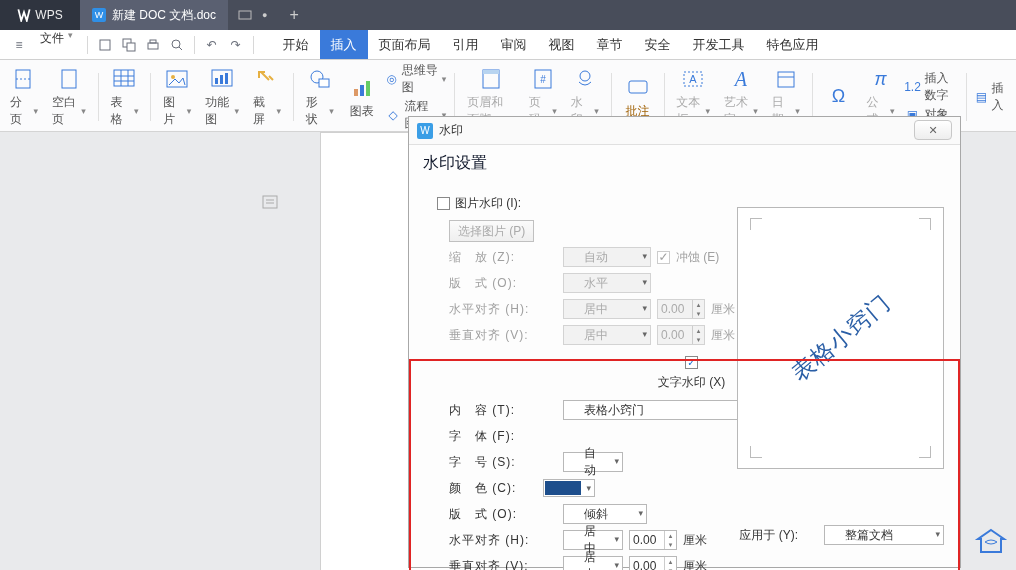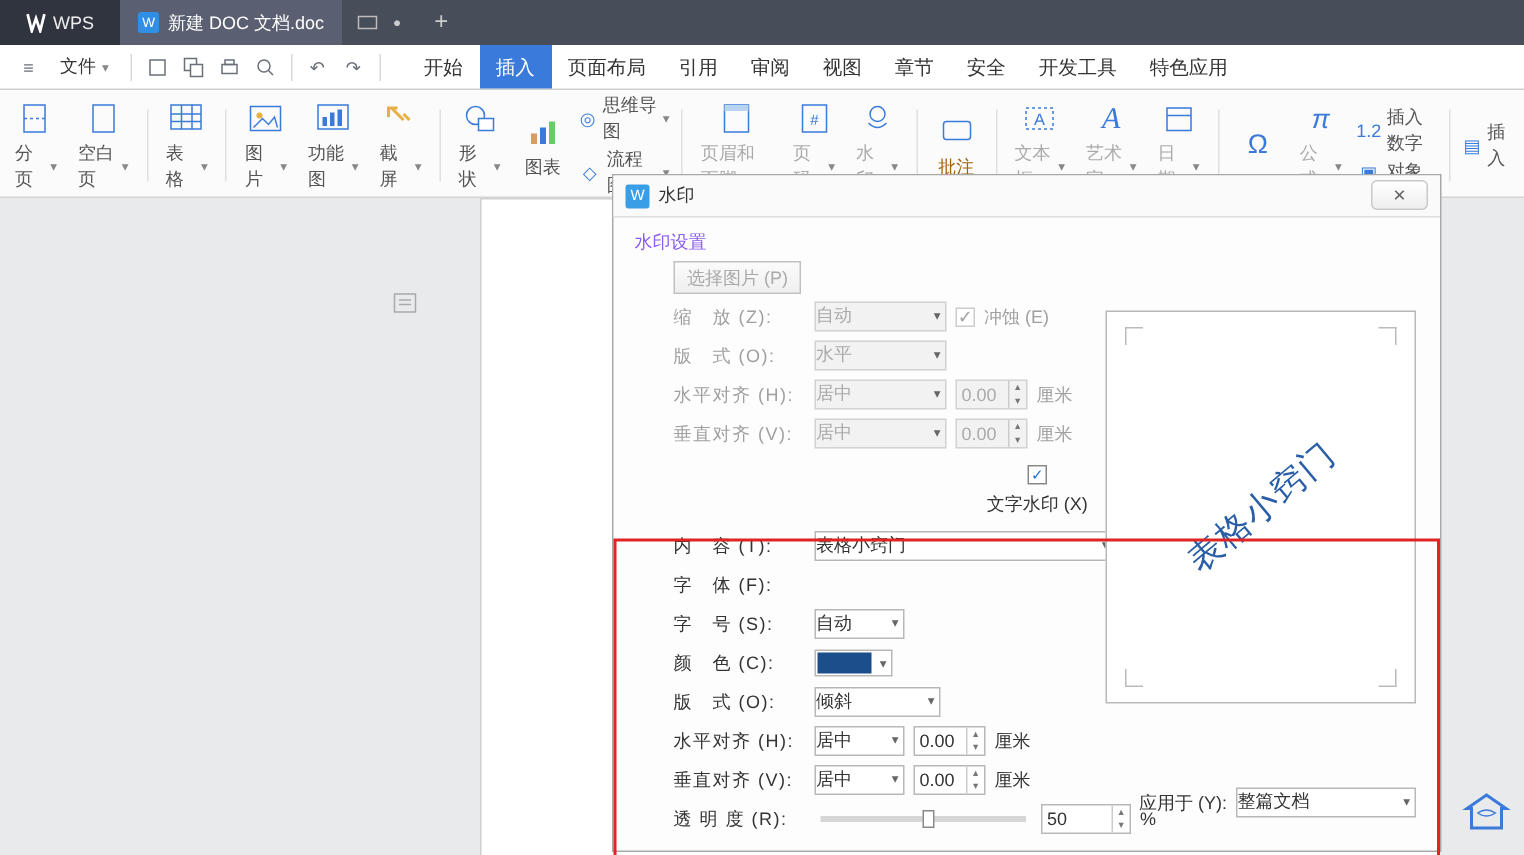--- a/index.html
+++ b/index.html
@@ -8,21 +8,21 @@
   
   .titlebar { height: 30px; background: #484d5a; display: flex; align-items: stretch; }
   .wps-logo { width: 80px; background: #2f343f; color: #eee; display:flex; align-items:center; justify-content:center; font-size: 12px; gap:4px;}
   .doc-tab { background: #5a6071; color: #fff; display:flex; align-items:center; padding: 0 12px; gap:6px; position:relative;}
   .doc-tab .tab-icon{width:14px;height:14px;background:#2f8fe6;border-radius:2px;display:flex;align-items:center;justify-content:center;color:#fff;font-size:9px;}
   .tab-util{display:flex;align-items:center;padding:0 10px;gap:10px;color:#ccc;}
   .new-tab{display:flex;align-items:center;padding:0 12px;color:#ccc;font-size:16px;}
 
   
   .menubar { height: 30px; background: #fff; display:flex; align-items:center; padding:0 8px; gap:2px; border-bottom:1px solid #d0d0d0;}
-  .file-btn { display:flex; align-items:center; gap:4px; padding:0 8px; height:100%; }
+  .file-btn { display:flex; gap:4px; padding:0 8px; height:100%; }
   .vsep { width:1px; height:18px; background:#d8d8d8; margin:0 4px;}
   .qat-icon { width:22px; height:22px; display:flex; align-items:center; justify-content:center; color:#6a6f7a;}
   .tabs { display:flex; margin-left:12px; height:100%; align-items:stretch;}
   .tab { padding:0 11px; display:flex; align-items:center; color:#333; font-size:13px; cursor:default;}
   .tab.active { background:#3a7ada; color:#fff; position:relative;}
   .tab.active::after{content:'';position:absolute;left:50%;bottom:-6px;transform:translateX(-50%);border:6px solid transparent;border-top-color:#3a7ada;}
 
   
   .ribbon { height: 72px; background:#fbfbfc; border-bottom:1px solid #d4d4d4; display:flex; align-items:center; padding:2px 6px 0 6px; gap:6px;}
   .rgroup { display:flex; flex-direction:column; align-items:center; justify-content:center; gap:1px; padding:0 4px;}
@@ -38,29 +38,29 @@
   .docarea{position:absolute;top:132px;left:0;right:0;bottom:0;background:#e9eaec;}
   .page{position:absolute;left:320px;top:0;width:640px;height:500px;background:#fff;border:1px solid #d0d0d0;}
   .sidebar-ic{position:absolute;left:260px;top:60px;width:20px;height:20px;display:flex;align-items:center;justify-content:center;color:#999;}
 
   
   .dialog{position:absolute;left:408px;top:116px;width:553px;height:452px;background:#fdfdfd;border:1px solid #a8a8a8;}
   .dlg-title{height:28px;background:#fafafa;border-bottom:1px solid #e0e0e0;display:flex;align-items:center;padding:0 8px;gap:6px;}
   .dlg-title .ic{width:16px;height:16px;background:#3a9ee6;border-radius:2px;display:flex;align-items:center;justify-content:center;color:#fff;font-size:10px;}
   .dlg-close{position:absolute;right:8px;top:3px;width:38px;height:20px;border:1px solid #c8c8c8;border-radius:4px;display:flex;align-items:center;justify-content:center;color:#666;font-size:11px;background:linear-gradient(#fff,#eee);}
   .dlg-body{padding:8px 14px 0 14px;position:relative;height:calc(100% - 28px);}
-  .group-title{font-size:12px;color:#8b5cf6;margin-bottom:4px;}
+  .group-title{font-size:16px;color:#0f172a;margin-bottom:21px;}
   .indent{padding-left:14px;}
   .chk-row{display:flex;align-items:center;gap:5px;margin:4px 0 8px 0;}
   .chk{width:13px;height:13px;border:1px solid #888;background:#fff;display:inline-flex;align-items:center;justify-content:center;}
   .chk.checked::after{content:'✓';font-size:10px;color:#1a6fd1;}
   .disabled{color:#a0a0a0;}
   .field-row{display:flex;align-items:center;margin:4px 0;height:22px;gap:6px;}
   .field-row .flabel{width:88px;letter-spacing:1px;}
-  .select{height:20px;border:1px solid #b8b8b8;background:#fff;display:flex;padding:0 0;position:relative;}
+  .select{height:20px;border:1px solid #b8b8b8;background:#fff;display:flex;align-items:center;padding:0 20px;position:relative;margin-left:20px;}
   .select .arrow{position:absolute;right:3px;top:3px;font-size:9px;color:#666;}
   .select.disabled{background:#f2f2f2;color:#aaa;border-color:#d3d3d3;}
   .spin{width:48px;height:20px;border:1px solid #b8b8b8;display:flex;align-items:center;padding:0 3px;position:relative;background:#fff;}
   .spin.disabled{background:#f2f2f2;color:#aaa;border-color:#d3d3d3;}
   .spin .btns{position:absolute;right:0;top:0;width:12px;height:100%;border-left:1px solid #ccc;display:flex;flex-direction:column;}
   .spin .btns span{flex:1;font-size:7px;line-height:1;display:flex;align-items:center;justify-content:center;color:#777;}
   .btn{height:22px;padding:0 8px;border:1px solid #c0c0c0;background:linear-gradient(#fbfbfb,#efefef);display:inline-flex;align-items:center;}
   .btn.disabled{color:#aaa;}
   .color-swatch{width:52px;height:18px;border:1px solid #b8b8b8;background:#fff;display:flex;align-items:center;padding:1px;position:relative;}
   .color-swatch .sw{width:36px;height:14px;background:#1d4e8c;}
@@ -403,20 +403,24 @@
 <div class="dialog">
   <div class="dlg-title">
     <span class="ic">W</span>
     <span>水印</span>
     <div class="dlg-close">✕</div>
   </div>
   <div class="dlg-body">
     <div class="group-title">水印设置</div>
 
     <div class="indent">
+      <div class="chk-row">
+        <span class="chk"></span>
+        <span>图片水印 (I):</span>
+      </div>
       <div class="field-row" style="padding-left:12px;">
         <span class="btn disabled">选择图片 (P)</span>
       </div>
       <div class="field-row disabled" style="padding-left:12px;">
         <span class="flabel">缩　放 (Z):</span>
         <div class="select disabled" style="width:88px;">
             <span>自动</span>
             <span class="arrow">▾</span>
           </div>
         <span class="chk disabled" style="border-color:#ccc;">✓</span>

